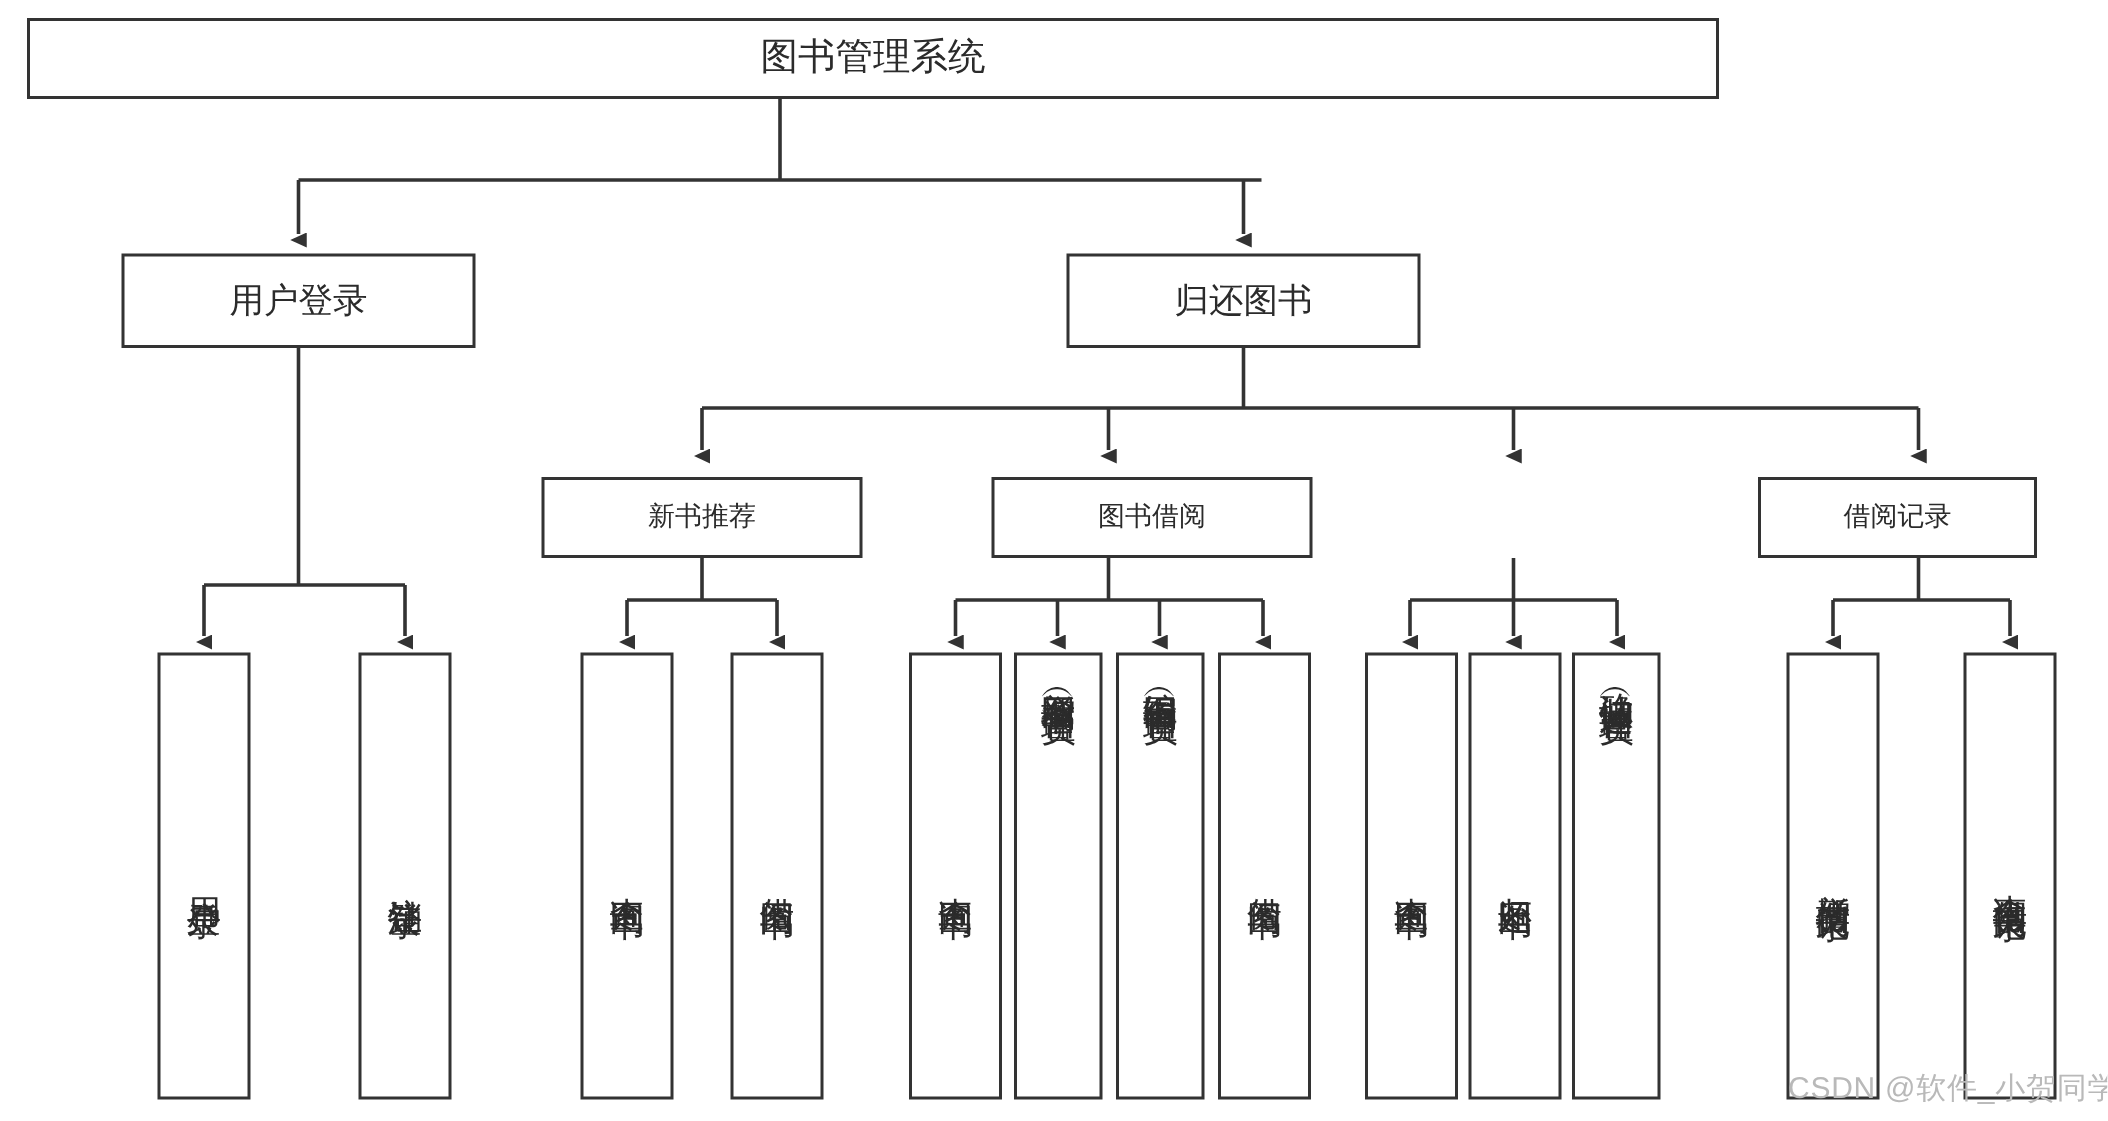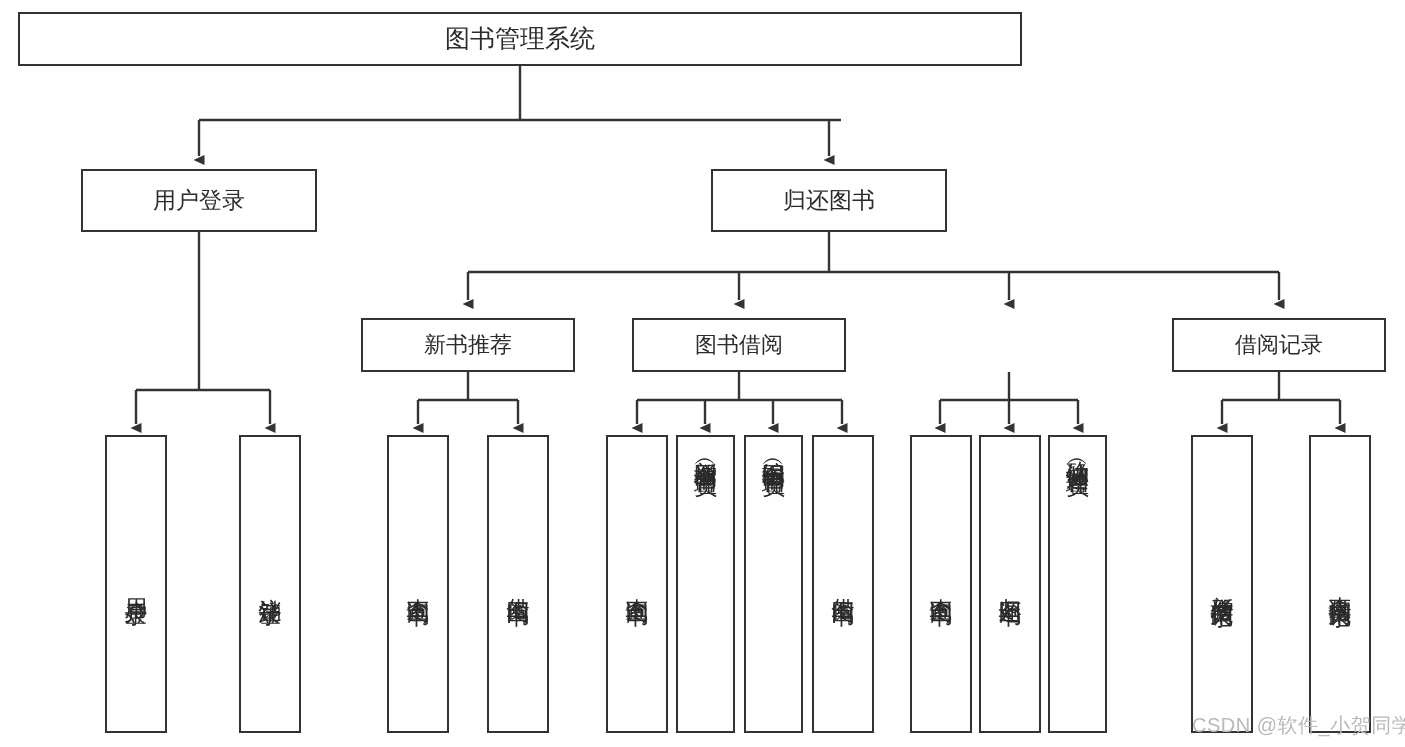--- a/index.html
+++ b/index.html
@@ -38,21 +38,21 @@
     line-height: 1.18;
     text-align: center;
   }
   .node.level-0 {
     font-size: 25px;
   }
   .node.level-1 {
     font-size: 23px;
   }
   .node.level-2 {
-    font-size: 22px;
+    font-size: 18px;
   }
   .node.leaf {
     writing-mode: vertical-rl;
     text-orientation: upright;
     font-size: 23px;
     letter-spacing: 2px;
     align-items: center;
     justify-content: center;
     padding: 6px 0;
   }
@@ -116,28 +116,28 @@
       <path d="M1009,400 L1009,424" marker-end="url(#arrow)"></path>
       <path d="M1078,400 L1078,424" marker-end="url(#arrow)"></path>
 
       <path d="M1279,372 L1279,400"></path>
       <path d="M1222,400 L1340,400"></path>
       <path d="M1222,400 L1222,424" marker-end="url(#arrow)"></path>
       <path d="M1340,400 L1340,424" marker-end="url(#arrow)"></path>
     </g>
   </svg>
 
-  <div class="node level-0" style="left:18px; top:12px; width:1004px; height:54px;">图书管理系统</div>
+  <div class="node level-0" style="left:18px; top:12px; width:1128px; height:54px;">图书管理系统</div>
 
   <div class="node level-1" style="left:81px; top:169px; width:236px; height:63px;">用户登录</div>
   <div class="node level-1" style="left:711px; top:169px; width:236px; height:63px;">归还图书</div>
 
   <div class="node level-2" style="left:361px; top:318px; width:214px; height:54px;">新书推荐</div>
-  <div class="node level-2" style="left:632px; top:318px; width:214px; height:54px;">图书借阅</div>
-  <div class="node level-2" style="left:1172px; top:318px; width:214px; height:54px;">借阅记录</div>
+  <div class="node level-2" style="left:661px; top:318px; width:214px; height:54px;">图书借阅</div>
+  <div class="node level-2" style="left:1172px; top:318px; width:186px; height:54px;">借阅记录</div>
 
   <div class="node leaf" style="left:105px; top:435px; width:62px; height:298px;">用户登录</div>
   <div class="node leaf" style="left:239px; top:435px; width:62px; height:298px;">注销登录</div>
 
   <div class="node leaf" style="left:387px; top:435px; width:62px; height:298px;">查询图书</div>
   <div class="node leaf" style="left:487px; top:435px; width:62px; height:298px;">借阅图书</div>
 
   <div class="node leaf" style="left:606px; top:435px; width:62px; height:298px;">查询图书</div>
   <div class="node leaf tall-text" style="left:676px; top:435px; width:59px; height:298px;">新增图书（管理员）</div>
   <div class="node leaf tall-text" style="left:744px; top:435px; width:59px; height:298px;">编辑图书（管理员）</div>

